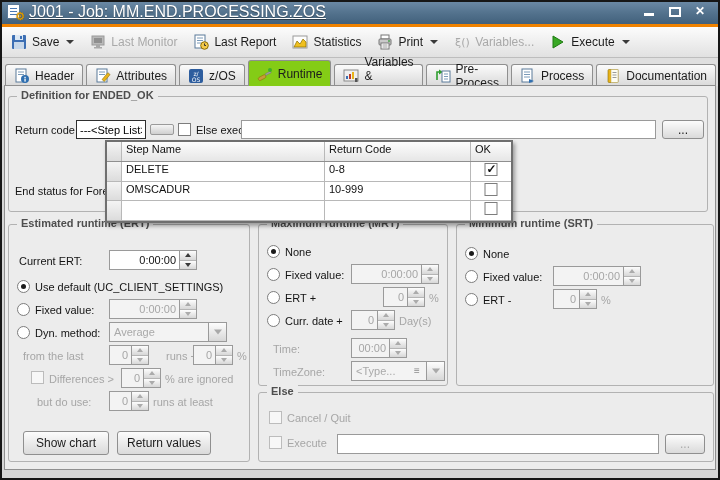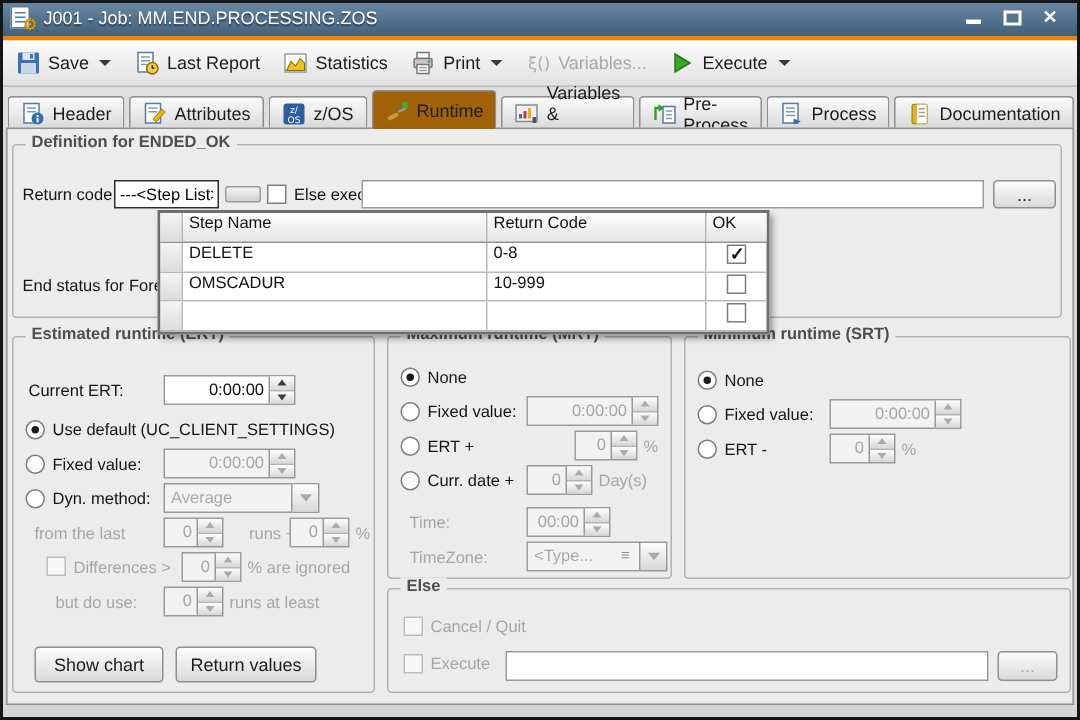--- a/index.html
+++ b/index.html
@@ -1,41 +1,41 @@
 <!DOCTYPE html>
 <html><head>
 <meta charset="utf-8">
 <style>
   html,body{margin:0;padding:0;}
   body{width:720px;height:480px;position:relative;font-family:"Liberation Sans",sans-serif;background:#d6d6d6;overflow:hidden;}
   .frame{position:absolute;inset:0;border:2px solid #161616;pointer-events:none;z-index:60;}
   
   .titlebar{position:absolute;left:0;top:0;right:0;height:24px;background:linear-gradient(#6e8ca8,#55748f 50%,#41607b);display:flex;align-items:center;padding:0 6px;box-sizing:border-box;color:#fff;}
-  .titlebar .ttl{font-size:12px;margin-left:6px;text-shadow:0 1px 1px rgba(0,0,0,.4);}
+  .titlebar .ttl{font-size:16px;margin-left:6px;text-shadow:0 1px 1px rgba(0,0,0,.4);text-decoration:underline;}
   .winbtns{margin-left:auto;display:flex;gap:12px;align-items:center;padding-right:6px;}
   .winbtn{width:14px;height:12px;position:relative;cursor:pointer;}
   .winbtn.min::after{content:"";position:absolute;left:2px;right:2px;bottom:2px;height:3px;background:#fff;}
   .winbtn.max::after{content:"";position:absolute;inset:1px;border:2px solid #fff;}
   .winbtn.cls::after{content:"✕";position:absolute;left:1px;top:-2px;color:#fff;font-size:12px;font-weight:bold;}
   .appicon{width:17px;height:16px;position:relative;}
   .appicon .doc{position:absolute;left:1px;top:0;width:11px;height:13px;background:#fff;border:1px solid #5a7a9a;}
   .appicon .doc i{position:absolute;left:2px;right:2px;height:1px;background:#4a7ab5;}
   .appicon .gear{position:absolute;right:-2px;bottom:-3px;font-size:11px;color:#e8a000;text-shadow:0 0 1px #7a5a00;}
   
   .orange{position:absolute;left:0;top:24px;right:0;height:3px;}
   
   .toolbar{position:absolute;left:0;top:27px;right:0;height:31px;background:linear-gradient(#fcfcfc,#e1e1e1);border-bottom:1px solid #bdbdbd;display:flex;align-items:center;padding:0 4px;box-sizing:border-box;gap:2px;}
   .titem{display:flex;align-items:center;gap:5px;padding:3px 7px;font-size:12px;color:#1c1c1c;border-radius:3px;cursor:pointer;}
   .titem.dis{color:#a9a9a9;cursor:default;}
   .darr{width:0;height:0;border-left:4px solid transparent;border-right:4px solid transparent;border-top:4px solid #3a3a3a;margin-left:2px;}
   .ticon{width:16px;height:16px;display:inline-block;}
   
   .tabbar{position:absolute;left:0;top:58px;right:0;height:28px;background:#dfdfdf;display:flex;align-items:flex-end;padding:0 5px;box-sizing:border-box;gap:3px;}
   .tab{display:flex;align-items:center;gap:5px;padding:2px 8px;height:22px;box-sizing:border-box;border:1px solid #8f8f8f;border-bottom:none;border-radius:3px 3px 0 0;background:linear-gradient(#fbfbfb,#d9d9d9);font-size:12px;color:#1c1c1c;cursor:pointer;position:relative;}
-  .tab.active{height:26px;background:#a16207;z-index:5;}
+  .tab.active{height:26px;background:#84cc16;z-index:5;}
   .tab-add{margin-left:auto;width:22px;height:22px;box-sizing:border-box;border:1px solid #8f8f8f;border-bottom:none;border-radius:3px 3px 0 0;background:linear-gradient(#fbfbfb,#d9d9d9);display:flex;align-items:center;justify-content:center;font-size:13px;font-weight:bold;cursor:pointer;}
   
   .contentpanel{position:absolute;left:4px;top:85px;width:712px;height:385px;box-sizing:border-box;border:1px solid #8f8f8f;background:#ececec;}
   
   .grp{position:absolute;border:1px solid #b2b2b2;border-radius:3px;box-sizing:border-box;}
   .grp>.gt{position:absolute;top:-8px;left:8px;background:#ececec;padding:0 4px;font-size:11px;font-weight:bold;color:#4e4e4e;white-space:nowrap;}
   .lbl{position:absolute;font-size:11px;color:#141414;white-space:nowrap;}
   .lbl.dis{color:#a6a6a6;}
   
   .inp{position:absolute;box-sizing:border-box;border:1px solid #9a9a9a;background:#fff;font-family:"Liberation Sans",sans-serif;font-size:11px;padding:2px 3px;}
@@ -111,20 +111,31 @@
       <svg viewBox="0 0 16 16" width="16" height="16">
           <rect x="1" y="1" width="14" height="14" rx="1" fill="#3d6fb4"></rect>
           <rect x="4" y="1" width="8" height="5" fill="#dce8f4"></rect>
           <rect x="9" y="2" width="2" height="3" fill="#3d6fb4"></rect>
           <rect x="3" y="8" width="10" height="7" fill="#c8d8ea"></rect>
         </svg>
     </span>
     <span>Save</span>
     <span class="darr"></span>
   </span>
+  <span class="titem dis">
+    <span class="ticon">
+      <svg viewBox="0 0 16 16" width="16" height="16">
+          <rect x="2" y="2" width="12" height="9" fill="#b9b9b9" stroke="#9a9a9a"></rect>
+          <rect x="4" y="4" width="8" height="5" fill="#8f8f8f"></rect>
+          <rect x="6" y="11" width="4" height="2" fill="#a8a8a8"></rect>
+          <rect x="4" y="13" width="8" height="1.5" fill="#a8a8a8"></rect>
+        </svg>
+    </span>
+    <span>Last Monitor</span>
+  </span>
   <span class="titem">
     <span class="ticon">
       <svg viewBox="0 0 16 16" width="16" height="16">
           <rect x="2" y="1" width="10" height="13" fill="#fff" stroke="#5a7a9a"></rect>
           <line x1="4" y1="4" x2="10" y2="4" stroke="#7a9ab8"></line>
           <line x1="4" y1="6.5" x2="10" y2="6.5" stroke="#7a9ab8"></line>
           <line x1="4" y1="9" x2="8" y2="9" stroke="#7a9ab8"></line>
           <circle cx="11.5" cy="11.5" r="3.8" fill="#f2c94c" stroke="#8a6d00"></circle>
           <line x1="11.5" y1="11.5" x2="11.5" y2="9.5" stroke="#333"></line>
           <line x1="11.5" y1="11.5" x2="13" y2="11.5" stroke="#333"></line>
@@ -303,21 +314,21 @@
   <span class="lbl" style="left:26px;top:79px;">Fixed value:</span>
   <div class="spin dis" style="left:100px;top:74px;width:88px;">
     <span class="val">0:00:00</span>
     <span class="btns">
         <span class="b up"></span>
         <span class="b dn"></span>
       </span>
   </div>
   <span class="radio" style="left:8px;top:101px;"></span>
   <span class="lbl" style="left:26px;top:102px;">Dyn. method:</span>
-  <div class="combo dis" style="left:100px;top:97px;width:104px;">
+  <div class="combo dis" style="left:100px;top:97px;width:118px;">
     <span class="val">Average</span>
     <span class="dbtn"></span>
   </div>
   <span class="lbl dis" style="left:14px;top:125px;">from the last</span>
   <div class="spin dis" style="left:100px;top:120px;width:40px;">
     <span class="val">0</span>
     <span class="btns">
         <span class="b up"></span>
         <span class="b dn"></span>
       </span>

